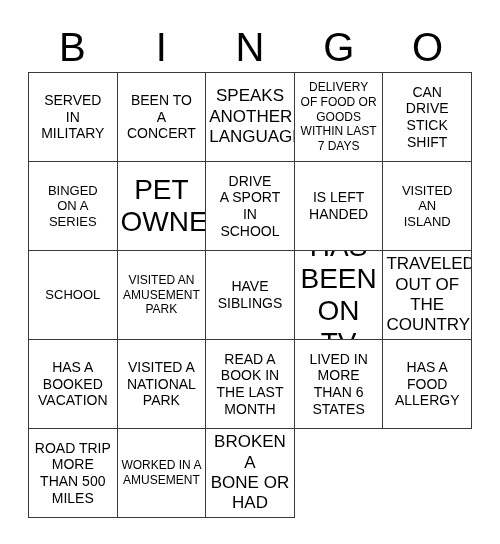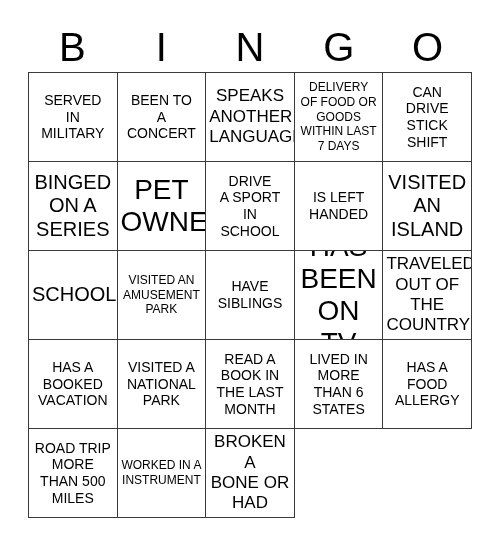--- a/index.html
+++ b/index.html
@@ -80,21 +80,21 @@
     text-align: center;
     line-height: 1.16;
     white-space: pre-line;
     color: #000000;
   }
 
   
   .fs-xs  { font-size: 12px;  line-height: 1.22; }
   .fs-sm  { font-size: 17px; line-height: 1.2; }
   .fs-md  { font-size: 14px;  line-height: 1.18; }
-  .fs-lg  { font-size: 20px;  line-height: 1.16; }
+  .fs-lg  { font-size: 13px;  line-height: 1.16; }
   .fs-xl  { font-size: 28px;  line-height: 1.14; }
 </style>
 </head>
 <body>
 
 <div class="card">
 
   <div class="header-row">
     <div class="header-letter">B</div>
     <div class="header-letter">I</div>
@@ -212,21 +212,21 @@
 ALLERGY</span>
       </div>
     <div class="cell">
         <span class="cell-text fs-md">ROAD TRIP
 MORE
 THAN 500
 MILES</span>
       </div>
     <div class="cell">
         <span class="cell-text fs-xs">WORKED IN A
-INSTRUMENT</span>
+AMUSEMENT</span>
       </div>
     <div class="cell">
         <span class="cell-text fs-sm">HAS
 BROKEN A
 BONE OR
 HAD
 STITCHES</span>
       </div>
 
   </div>

